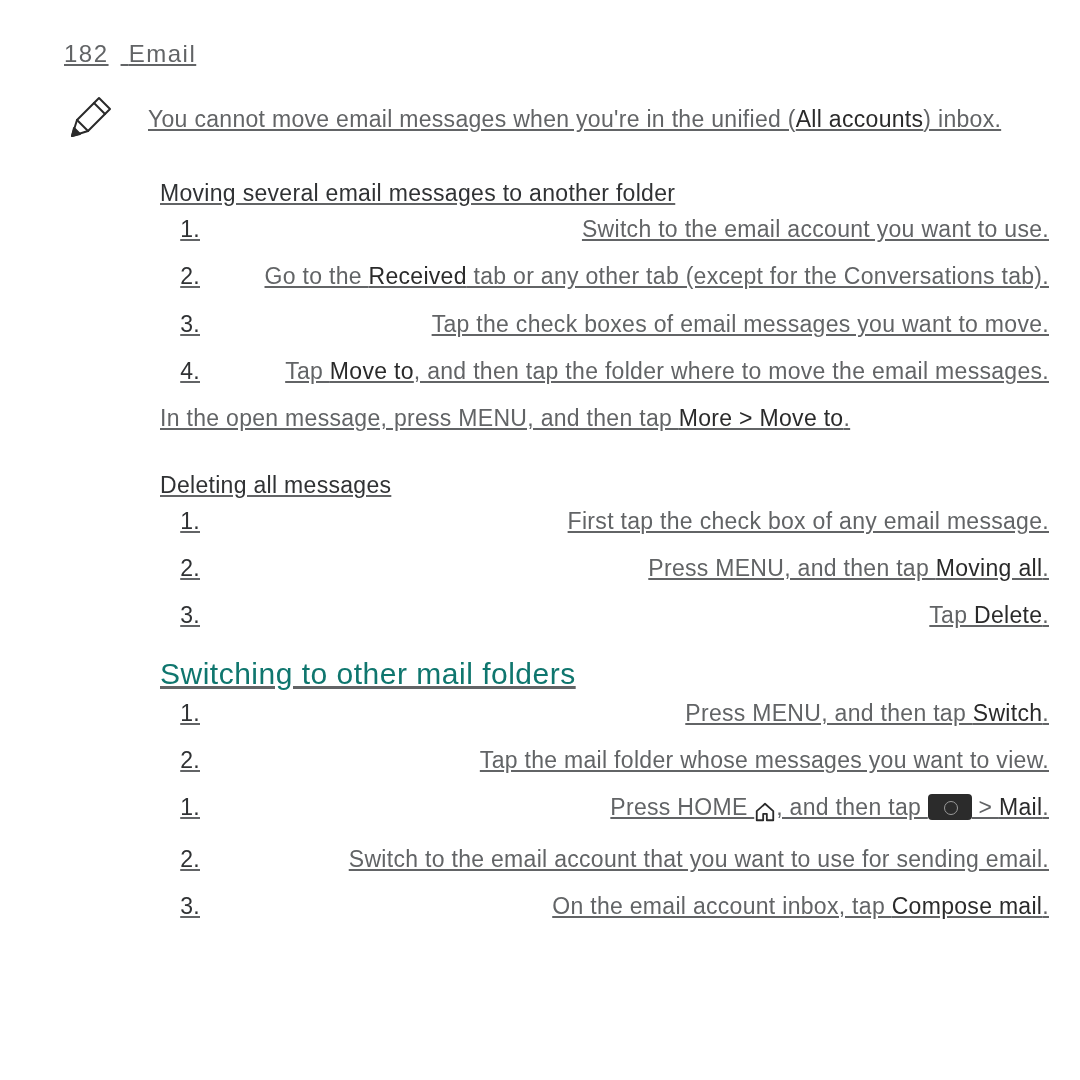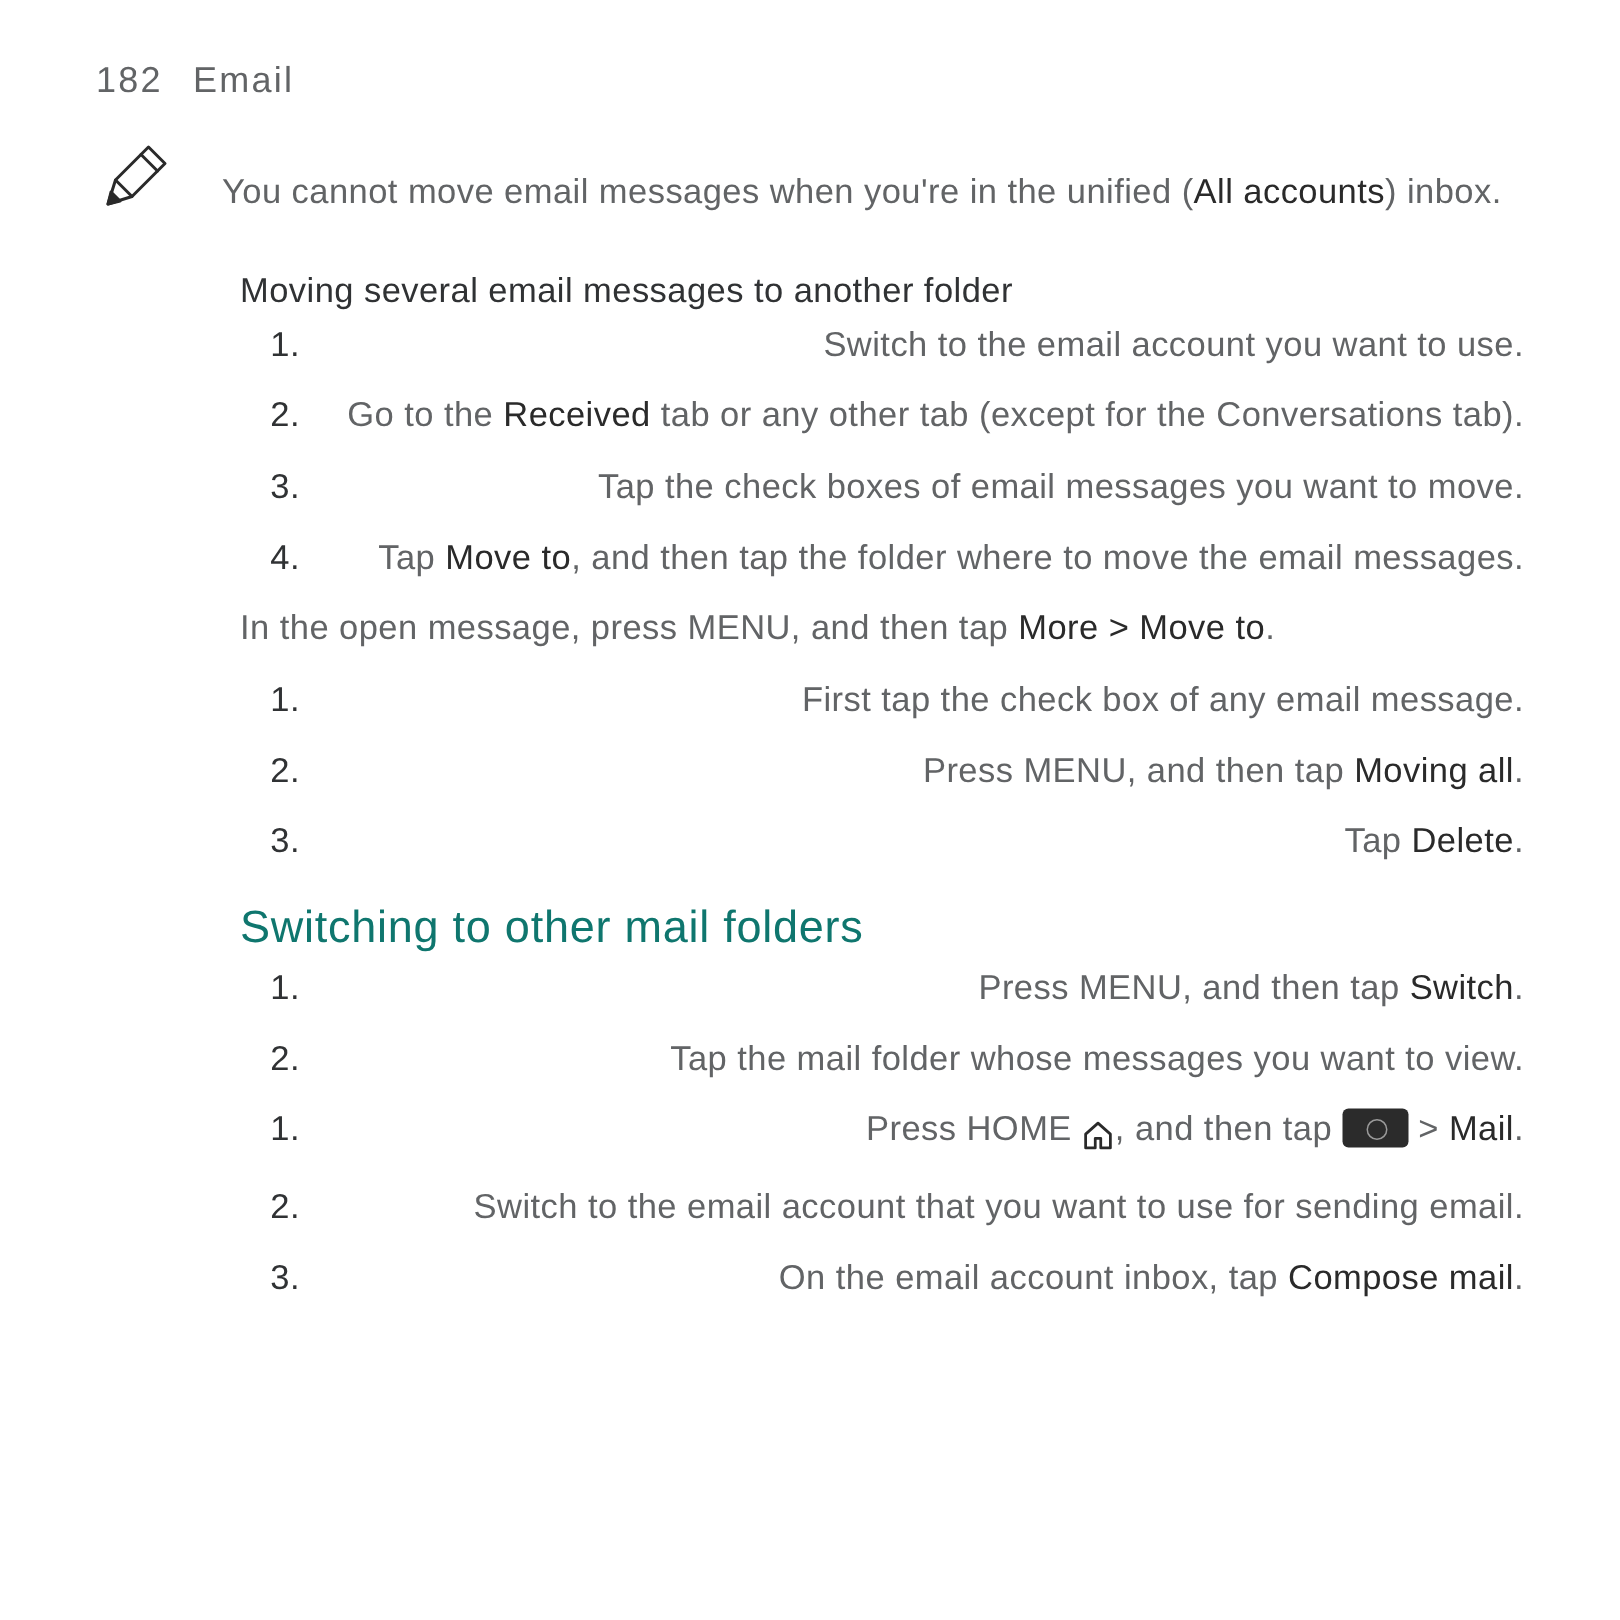--- a/index.html
+++ b/index.html
@@ -7,34 +7,35 @@
     padding: 0;
     width: 1080px;
     height: 1080px;
     background: #ffffff;
     font-family: "Helvetica Neue", Helvetica, Arial, sans-serif;
     color: #626466;
     font-weight: 300;
     letter-spacing: 0.3px;
   }
   .page {
-    padding: 40px 64px 40px 64px;
+    padding: 40px 31px 40px 64px;
     box-sizing: border-box;
     width: 100%;
     height: 100%;
+    text-decoration: underline;
   }
   .header {
     font-size: 24px;
     margin-bottom: 28px;
     letter-spacing: 1.5px;
   }
   .header .pn { margin-right: 12px; }
   .note-row {
     display: flex;
-    align-items: flex-end;
+    align-items: center;
     column-gap: 22px;
     padding-left: 0;
     margin-bottom: 36px;
     gap: 36px;
   }
   .note-text {
     font-size: 23px;
     line-height: 1.45;
     flex: 1;
   }
@@ -151,20 +152,21 @@
       <span class="li-body">
         <span>Tap </span><span class="black">Move to</span><span>, and then tap the folder where to move the email messages.</span>
       </span>
     </li>
   </ol>
 
   <div class="body-p">
     <span>In the open message, press MENU, and then tap </span><span class="black">More &gt; Move to</span><span>.</span>
   </div>
 
+  <div class="sub-h">Deleting all messages</div>
   <ol class="numlist">
     <li>
       <span class="num">1.</span>
       <span class="li-body">First tap the check box of any email message.</span>
     </li>
     <li>
       <span class="num">2.</span>
       <span class="li-body">
         <span>Press MENU, and then tap </span><span class="black">Moving all</span><span>.</span>
       </span>

